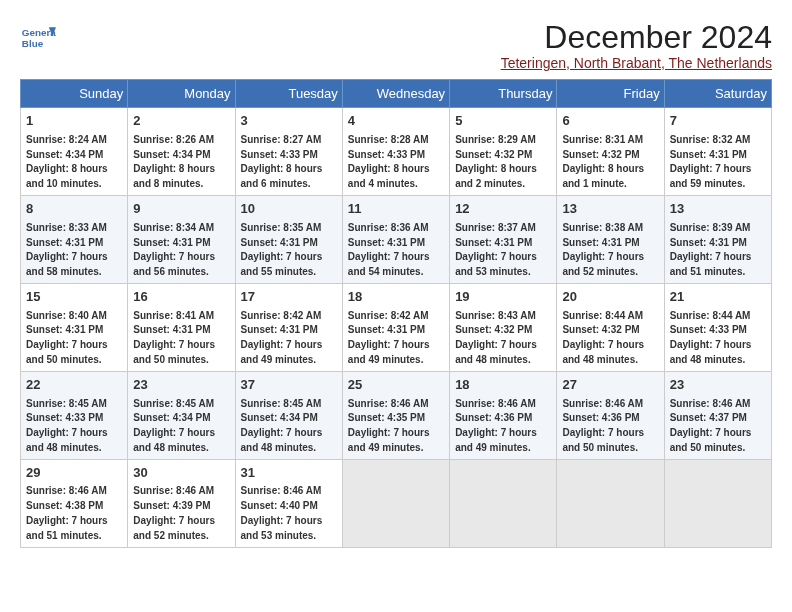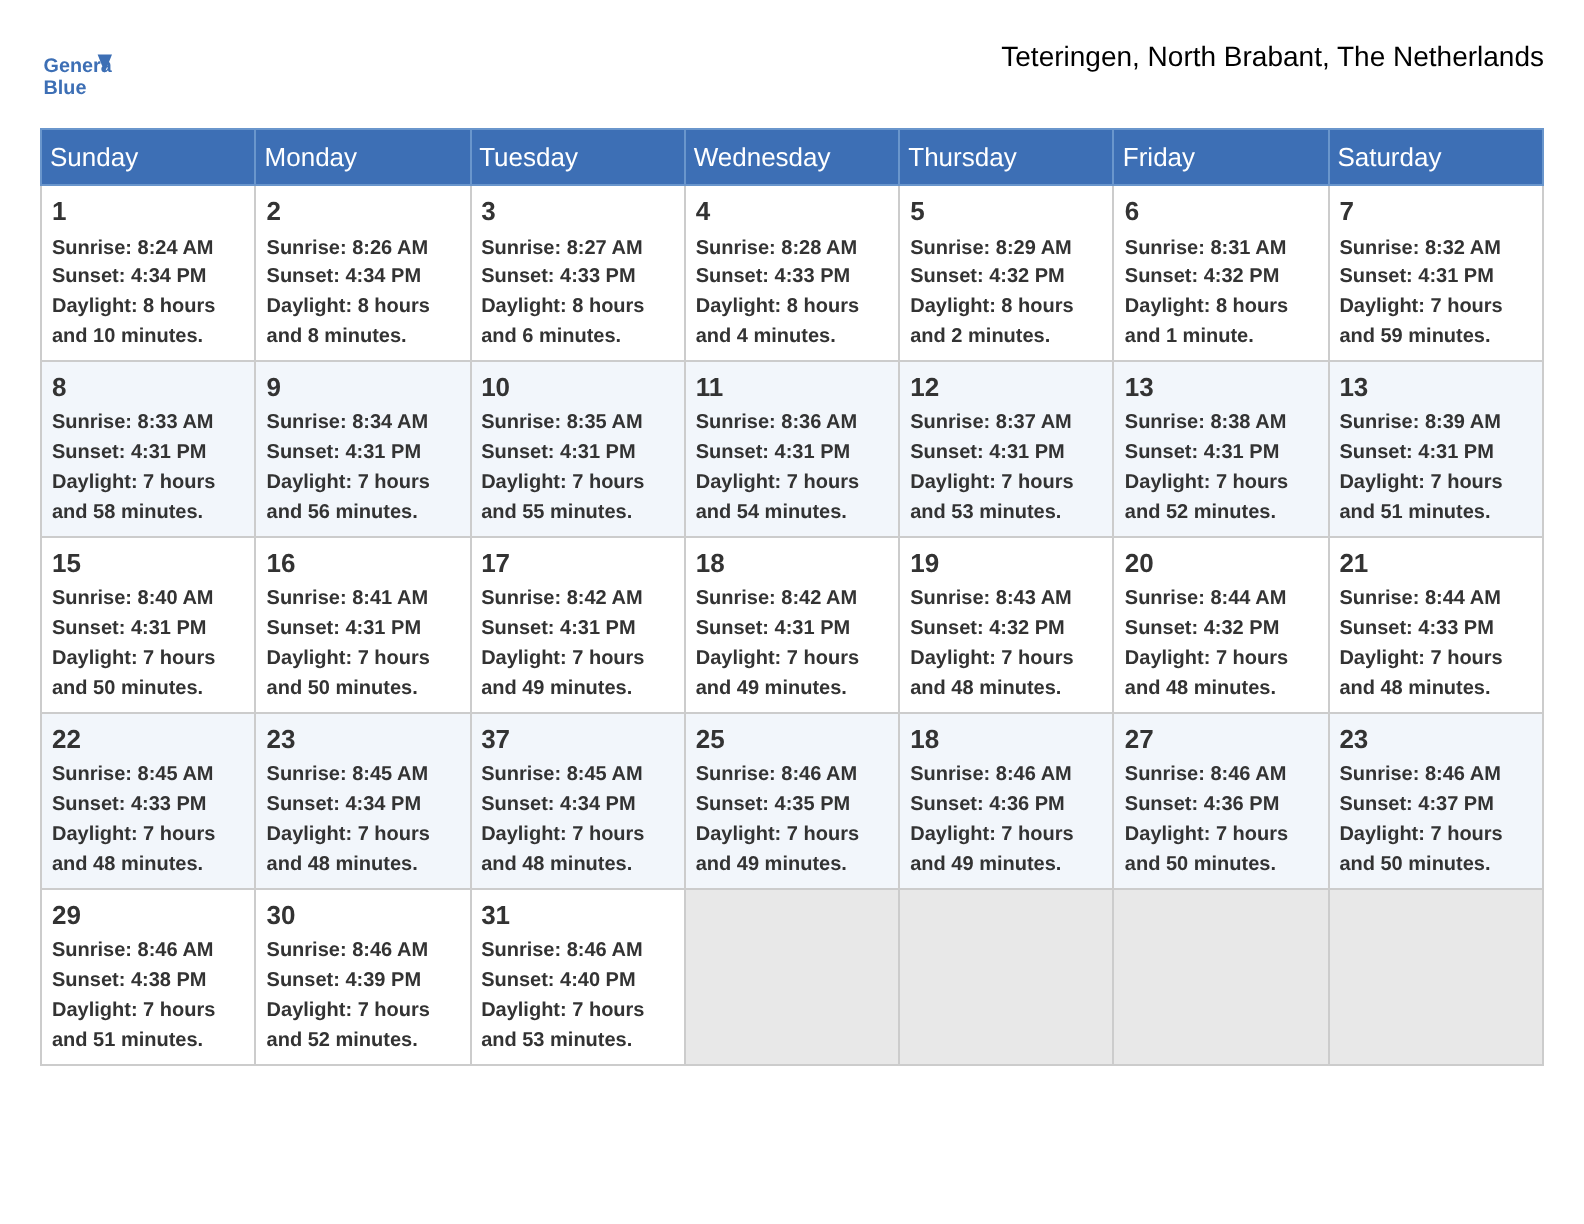--- a/index.html
+++ b/index.html
@@ -29,32 +29,33 @@
       text-align: right;
     }
     .month-year {
       font-size: 32px;
       font-weight: normal;
       color: #222;
       line-height: 1.1;
     }
     .location {
       font-size: 14px;
-      color: #000000;
+      color: #7f1d1d;
+      text-decoration: underline;
     }
     .calendar {
       width: 100%;
       border-collapse: collapse;
       font-size: 11px;
     }
     .calendar th {
       background-color: #3d6fb5;
       color: #fff;
       padding: 6px 4px;
-      text-align: left;
+      text-align: right;
       font-size: 13px;
       font-weight: normal;
       border: 1px solid #6a96cc;
     }
     .calendar td {
       vertical-align: top;
       padding: 4px 5px;
       border: 1px solid #ccc;
       width: calc(100% / 7);
       min-height: 80px;
@@ -88,20 +89,21 @@
 
 <div class="header">
   <div class="logo">
     <svg class="logo-icon" viewBox="0 0 40 40" xmlns="http://www.w3.org/2000/svg">
       <text x="2" y="18" font-size="11" font-weight="bold" fill="#3d6fb5">General</text>
       <text x="2" y="30" font-size="11" font-weight="bold" fill="#3d6fb5">Blue</text>
       <polygon points="32,8 40,8 36,18" fill="#3d6fb5"></polygon>
     </svg>
   </div>
   <div class="title-section">
+    <div class="month-year">December 2024</div>
     <div class="location">Teteringen, North Brabant, The Netherlands</div>
   </div>
 </div>
 
 <table class="calendar">
   <thead>
     <tr>
     <th>Sunday</th>
         <th>Monday</th>
         <th>Tuesday</th>

